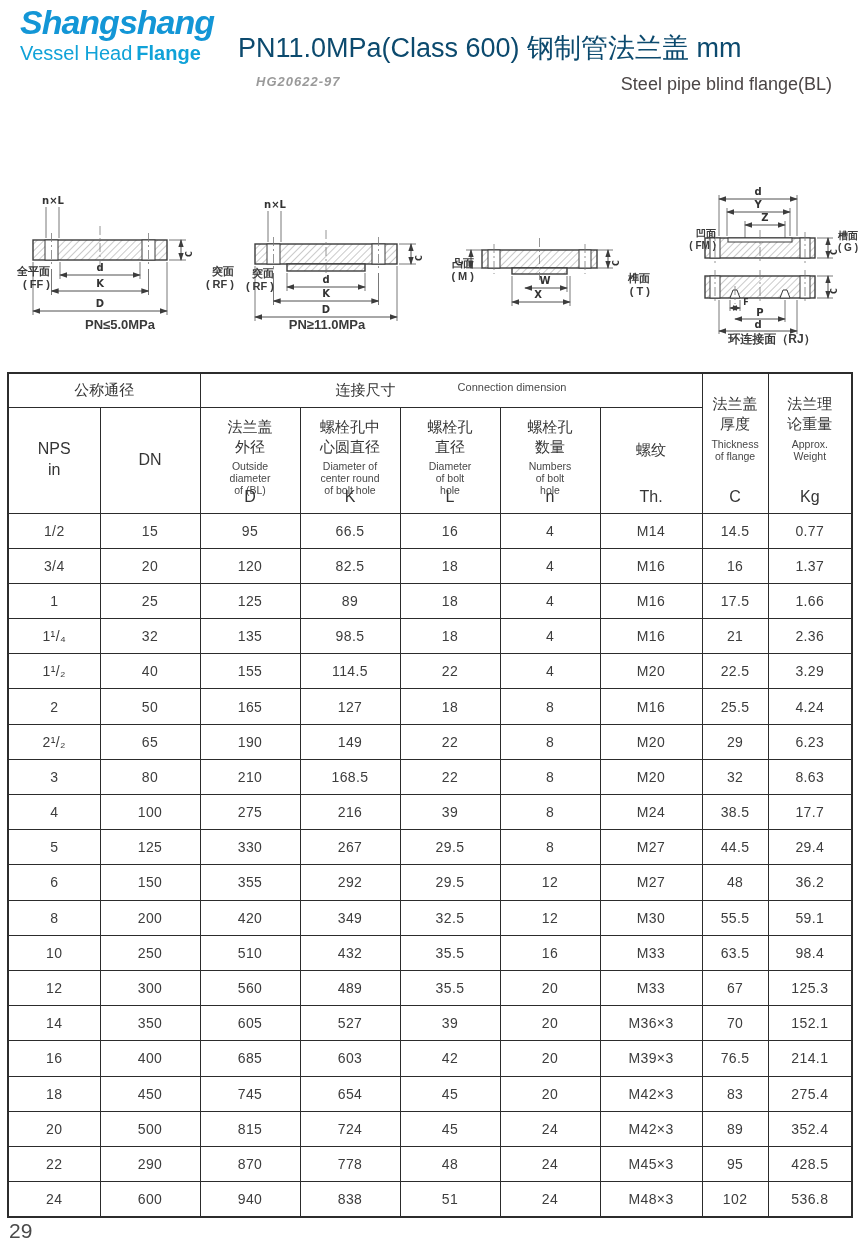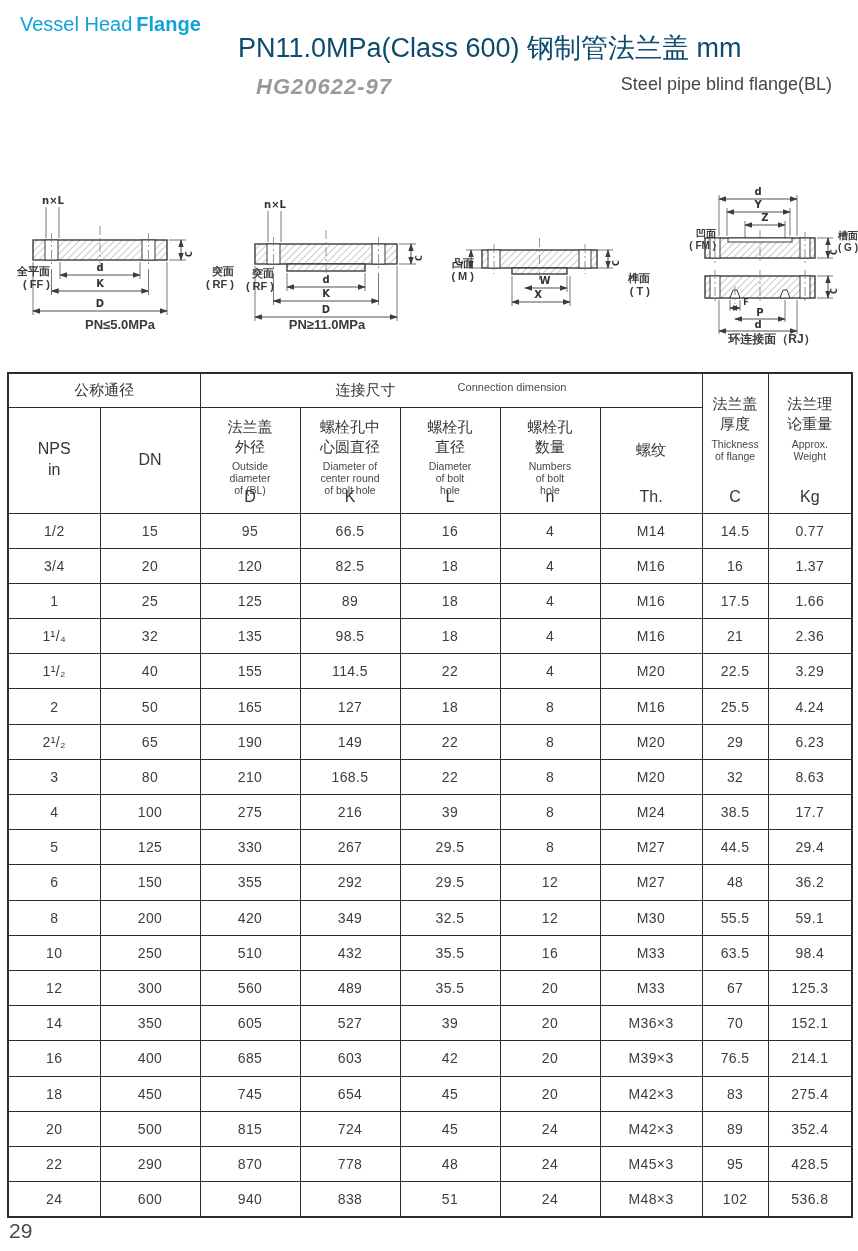--- a/index.html
+++ b/index.html
@@ -5,24 +5,24 @@
   * { box-sizing: border-box; }
   html,body { margin:0; padding:0; }
   body {
     width:858px; height:1251px; background:#ffffff; position:relative;
     font-family:"Liberation Sans","DejaVu Sans",sans-serif; color:#3a3a3a;
     overflow:hidden;
   }
   
   .logo { position:absolute; left:20px; top:4px; }
   .logo-main { font-size:34px; font-weight:bold; font-style:italic; color:#1396d6; letter-spacing:-1px; line-height:1.1; }
-  .logo-sub { font-size:20px; color:#10a2d8; margin-top:9px; letter-spacing:0px; }
+  .logo-sub { font-size:20px; color:#10a2d8; margin-top:1px; letter-spacing:0px; }
   .logo-sub .bold { font-weight:bold; margin-left:4px; }
   .doc-title { position:absolute; left:238px; top:30px; width:600px; font-size:27px; color:#0c4a6e; letter-spacing:0px; white-space:nowrap; }
-  .doc-standard { position:absolute; left:256px; top:74px; font-size:22px; font-weight:bold; font-style:italic; color:#9a9a9a; letter-spacing:1px; }
+  .doc-standard { position:absolute; left:256px; top:74px; font-size:13px; font-weight:bold; font-style:italic; color:#9a9a9a; letter-spacing:1px; }
   .doc-subtitle { position:absolute; right:26px; top:74px; font-size:18px; color:#4b4545; }
 
   
   .dwg { position:absolute; }
   .dwg-label { position:absolute; font-size:11px; font-weight:bold; color:#3a3a3a; text-align:right; line-height:1.2; white-space:pre-line; }
   .dwg-label.small { font-size:10px; }
   .dwg-caption { position:absolute; font-size:13px; font-weight:bold; color:#3a3a3a; text-align:center; width:120px; }
   .dwg-caption.cn { font-size:12px; }
   svg text { font-family:"DejaVu Sans","Liberation Sans",sans-serif; font-size:10px; font-weight:bold; fill:#333; text-anchor:middle; }
   svg text.sm { font-size:8px; }
@@ -48,20 +48,21 @@
   th.span2 .cn { margin-top:20px; }
   tbody td { height:35.2px; font-size:14px; color:#3d3d3d; letter-spacing:0.4px; }
 
   
   .page-num { position:absolute; left:9px; top:1219px; font-size:21px; color:#4a4a4a; }
 </style>
 </head>
 <body>
 
 <div class="logo">
+  <div class="logo-main">Shangshang</div>
   <div class="logo-sub"><span>Vessel Head</span><span class="bold">Flange</span></div>
 </div>
 <div class="doc-title">PN11.0MPa(Class 600) 钢制管法兰盖  mm</div>
 <div class="doc-standard">HG20622-97</div>
 <div class="doc-subtitle">Steel pipe blind flange(BL)</div>
 
 <svg class="dwg" style="left:16px;top:190px" width="222" height="155" viewBox="0 0 222 155">
   <defs>
     <pattern id="hA" patternUnits="userSpaceOnUse" width="5" height="5" patternTransform="rotate(45)">
       <rect width="5" height="5" fill="#fff"></rect>

